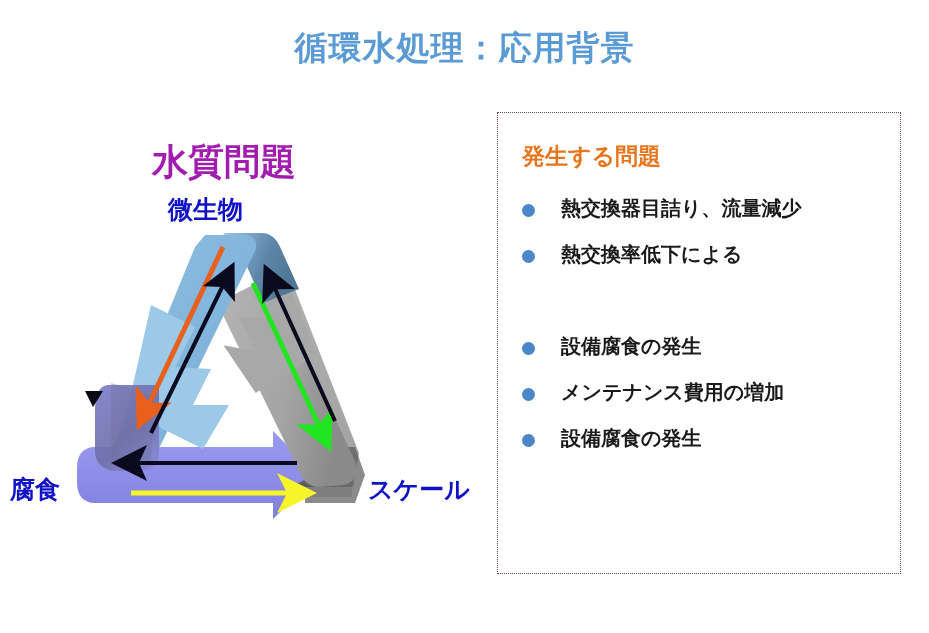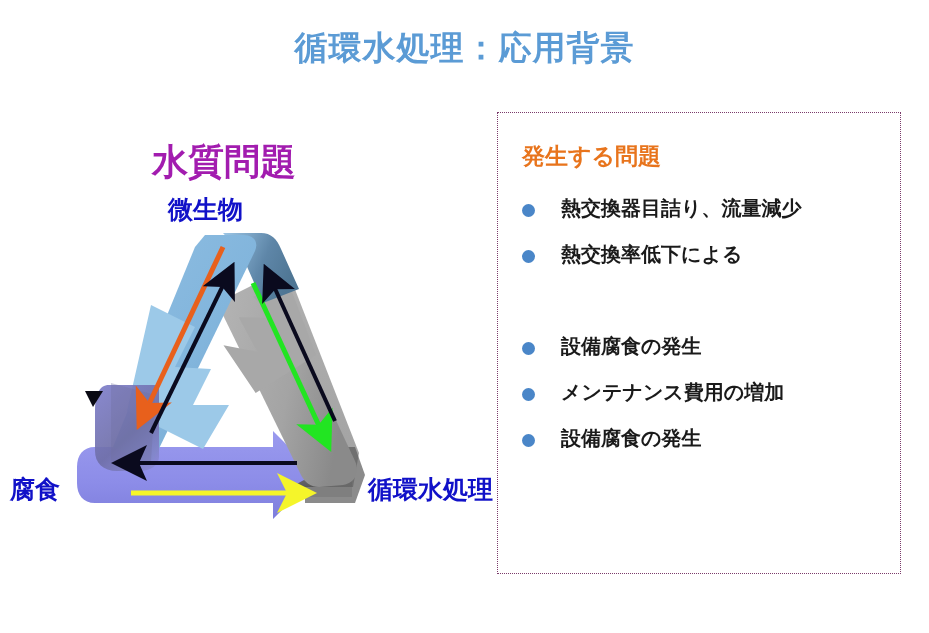--- a/index.html
+++ b/index.html
@@ -136,21 +136,21 @@
 <div id="slide-title">循環水処理：応用背景</div>
 
 <div id="diagram-section">
 
   <div id="diagram-heading">水質問題</div>
 
   <div class="cycle-label" id="label-micro">微生物</div>
 
   <div class="cycle-label" id="label-corrosion">腐食</div>
 
-  <div class="cycle-label" id="label-scale">循環水処理</div>
+  <div class="cycle-label" id="label-scale">スケール</div>
 
   <svg id="cycle-svg" width="390" height="300" viewBox="0 0 390 300">
     <defs>
       <linearGradient id="gradBlue" x1="0" y1="0" x2="1" y2="1">
         <stop offset="0%" stop-color="#8FBEE2"></stop>
         <stop offset="55%" stop-color="#82B5DC"></stop>
         <stop offset="100%" stop-color="#6E9FC8"></stop>
       </linearGradient>
       <linearGradient id="gradBlueFold" x1="0" y1="0" x2="1" y2="0.4">
         <stop offset="0%" stop-color="#9CC6E6"></stop>

